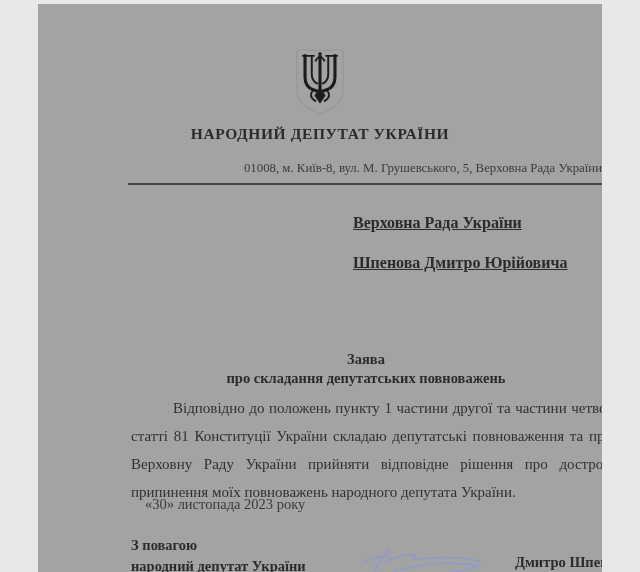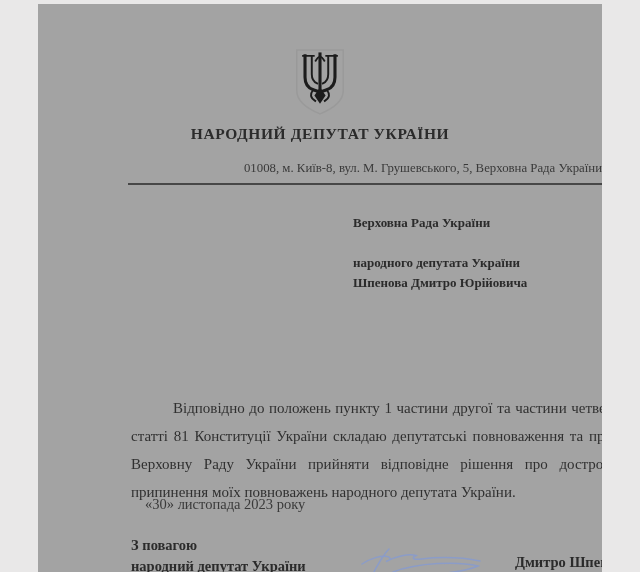--- a/index.html
+++ b/index.html
@@ -41,23 +41,24 @@
   .letterhead-rule {
     left: 90px; top: 179px;
     width: 483px; height: 2px;
     background: #474747;
   }
 
   
   .recipient {
     left: 315px; top: 209px;
     font-weight: bold;
-    font-size: 13px;
+    font-size: 16px;
     line-height: 20px;
     color: #2b2b2b;
+    text-decoration: underline;
   }
   .recipient .gap { height: 20px; }
 
   
   .subject {
     left: 78px; top: 346px;
     width: 500px;
     text-align: center;
     font-weight: bold;
     font-size: 14.5px;
@@ -130,24 +131,27 @@
 
   <div class="abs letterhead-title">НАРОДНИЙ ДЕПУТАТ УКРАЇНИ</div>
 
   <div class="abs letterhead-address">01008, м. Київ-8, вул. М. Грушевського, 5, Верховна Рада України</div>
 
   <div class="abs letterhead-rule"></div>
 
   <div class="abs recipient">
     <div>Верховна Рада України</div>
     <div class="gap"></div>
-    <div>народного депутата України</div>
     <div>Шпенова Дмитро Юрійовича</div>
   </div>
 
+  <div class="abs subject">
+    <div>Заява</div>
+    <div>про складання депутатських повноважень</div>
+  </div>
 
   <div class="abs body-paragraph">Відповідно до положень пункту 1 частини другої та частини четвертої статті 81 Конституції України складаю депутатські повноваження та прошу Верховну Раду України прийняти відповідне рішення про дострокове припинення моїх повноважень народного депутата України.</div>
 
   <div class="abs date-line">«30» листопада 2023 року</div>
 
   <div class="abs closing">
     <div>З повагою</div>
     <div>народний депутат України</div>
   </div>
 

